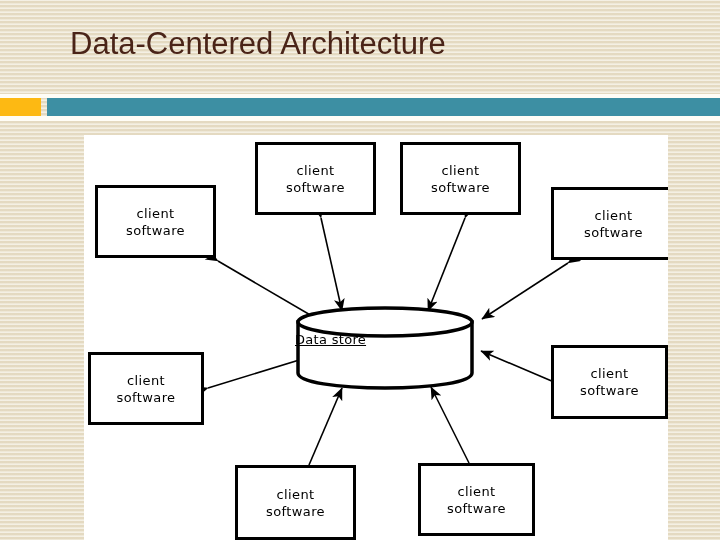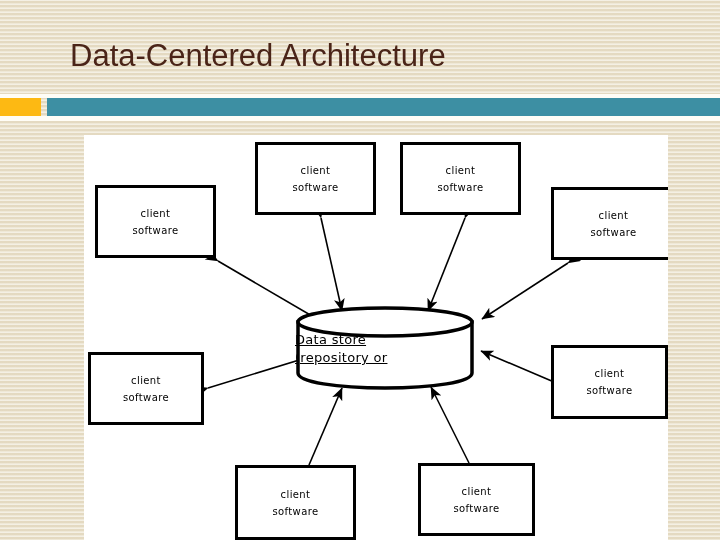--- a/index.html
+++ b/index.html
@@ -24,21 +24,21 @@
       rgba(255,255,255,0.50) 1px,
       rgba(222,210,184,0.45) 1px,
       rgba(222,210,184,0.45) 3px,
       rgba(255,255,255,0.25) 3px,
       rgba(255,255,255,0.25) 4px
     );
   }
   #title {
     position: absolute;
     left: 70px;
-    top: 36px;
+    top: 24px;
     width: 600px;
     font-size: 31px;
     line-height: 40px;
     color: #4a2418;
     font-family: "Liberation Sans", sans-serif;
     white-space: nowrap;
     letter-spacing: 0px;
   }
   #rule-white {
     position: absolute;
@@ -87,21 +87,21 @@
     background: #ffffff;
     box-sizing: border-box;
     display: flex;
     flex-direction: column;
     align-items: center;
     justify-content: center;
     z-index: 3;
   }
   .node .ln {
     font-family: "DejaVu Sans", sans-serif;
-    font-size: 10px;
+    font-size: 13px;
     line-height: 17px;
     color: #000000;
     letter-spacing: 0.4px;
     white-space: nowrap;
     text-align: right;
   }
   #store {
     position: absolute;
     left: 211px;
     top: 170px;
@@ -205,18 +205,17 @@
       <span class="ln">software</span>
     </div>
 
     <div id="store">
       <svg width="180" height="85" viewBox="0 0 180 85">
         <path d="M3,17 L3,68 C3,77 42,83 90,83 C138,83 177,77 177,68 L177,17 Z" fill="#ffffff" stroke="#000000" stroke-width="3.5"></path>
         <ellipse cx="90" cy="17" rx="87" ry="14" fill="#ffffff" stroke="#000000" stroke-width="3.5"></ellipse>
       </svg>
       <div class="store-text">
         <div>Data store</div>
-        <div>(repository or</div>
       </div>
     </div>
 
   </div>
 </div>
 
 </body></html>

